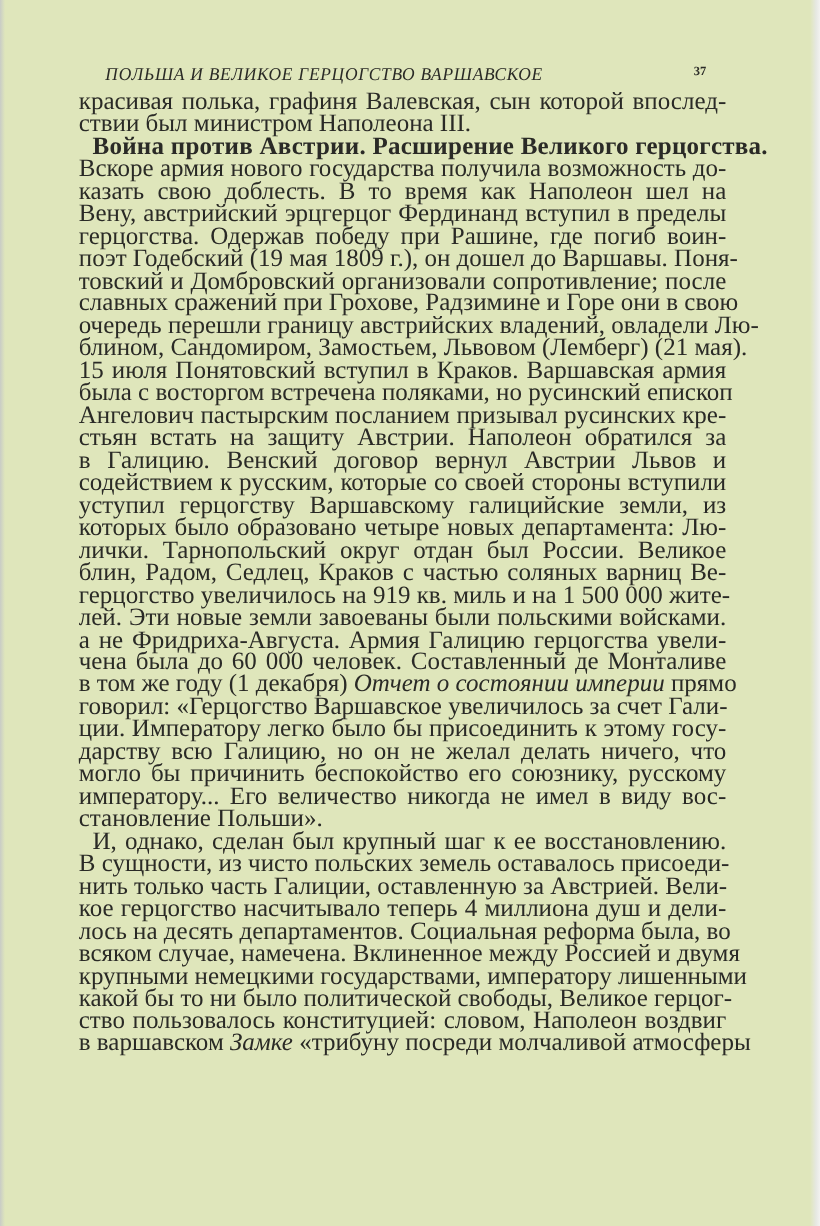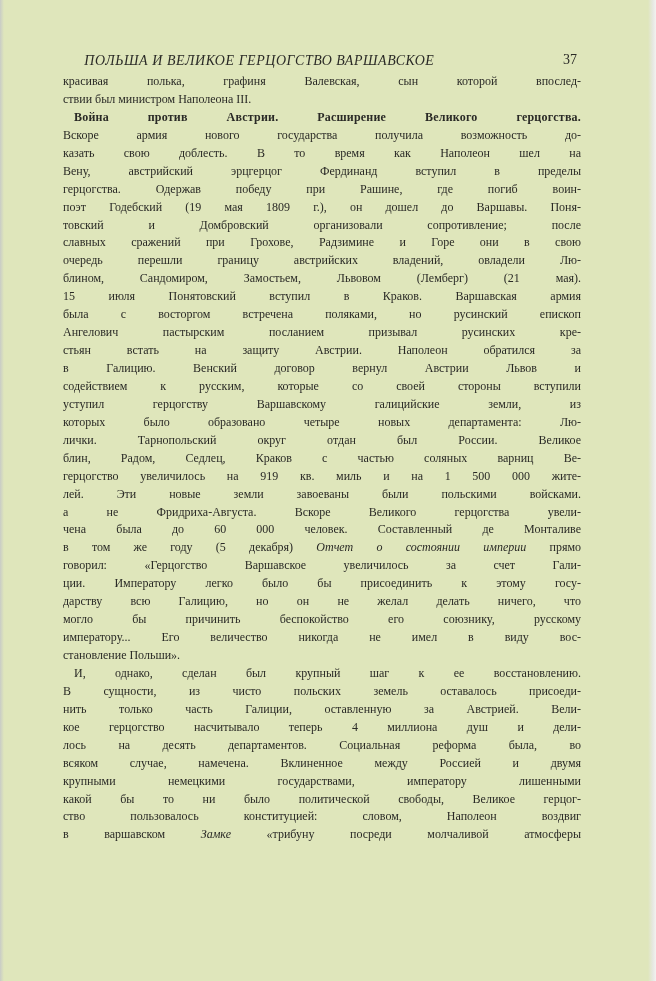--- a/index.html
+++ b/index.html
@@ -44,29 +44,30 @@
     text-align: left;
     padding-left: 14px;
     margin-bottom: 1px;
   }
   .running-head .title {
     display: inline-block;
     transform: scaleX(0.96);
   }
   .running-head .page-no {
     position: absolute;
-    right: 4px;
+    right: 16px;
     top: 0;
     font-style: normal;
-    font-size: 14px;
+    font-size: 10px;
     letter-spacing: 0;
+    font-weight: bold;
   }
   .body-text {
     font-family: "Liberation Serif", serif;
-    font-size: 12px;
+    font-size: 20px;
     line-height: 17.95px;
     text-align: justify;
   }
   .line {
     display: block;
     height: 17.95px;
     white-space: nowrap;
     text-align: justify;
     text-align-last: justify;
     overflow: visible;
@@ -114,23 +115,23 @@
       <span class="line">Ангелович пастырским посланием призывал русинских кре-</span>
       <span class="line">стьян встать на защиту Австрии. Наполеон обратился за</span>
       <span class="line">в Галицию. Венский договор вернул Австрии Львов и</span>
       <span class="line">содействием к русским, которые со своей стороны вступили</span>
       <span class="line">уступил герцогству Варшавскому галицийские земли, из</span>
       <span class="line">которых было образовано четыре новых департамента: Лю-</span>
       <span class="line">лички. Тарнопольский округ отдан был России. Великое</span>
       <span class="line">блин, Радом, Седлец, Краков с частью соляных варниц Ве-</span>
       <span class="line">герцогство увеличилось на 919 кв. миль и на 1 500 000 жите-</span>
       <span class="line">лей. Эти новые земли завоеваны были польскими войсками.</span>
-      <span class="line">а не Фридриха-Августа. Вскоре Великого герцогства увели-</span>
+      <span class="line">а не Фридриха-Августа. Армия Галицию герцогства увели-</span>
       <span class="line">чена была до 60 000 человек. Составленный де Монталиве</span>
-      <span class="line"><span>в том же году (5 декабря) </span><span class="ital">Отчет о состоянии империи</span><span> прямо</span></span>
+      <span class="line"><span>в том же году (1 декабря) </span><span class="ital">Отчет о состоянии империи</span><span> прямо</span></span>
       <span class="line">говорил: «Герцогство Варшавское увеличилось за счет Гали-</span>
       <span class="line">ции. Императору легко было бы присоединить к этому госу-</span>
       <span class="line">дарству всю Галицию, но он не желал делать ничего, что</span>
       <span class="line">могло бы причинить беспокойство его союзнику, русскому</span>
       <span class="line">императору... Его величество никогда не имел в виду вос-</span>
       <span class="line last">становление Польши».</span>
       <span class="line indent">И, однако, сделан был крупный шаг к ее восстановлению.</span>
       <span class="line">В сущности, из чисто польских земель оставалось присоеди-</span>
       <span class="line">нить только часть Галиции, оставленную за Австрией. Вели-</span>
       <span class="line">кое герцогство насчитывало теперь 4 миллиона душ и дели-</span>

